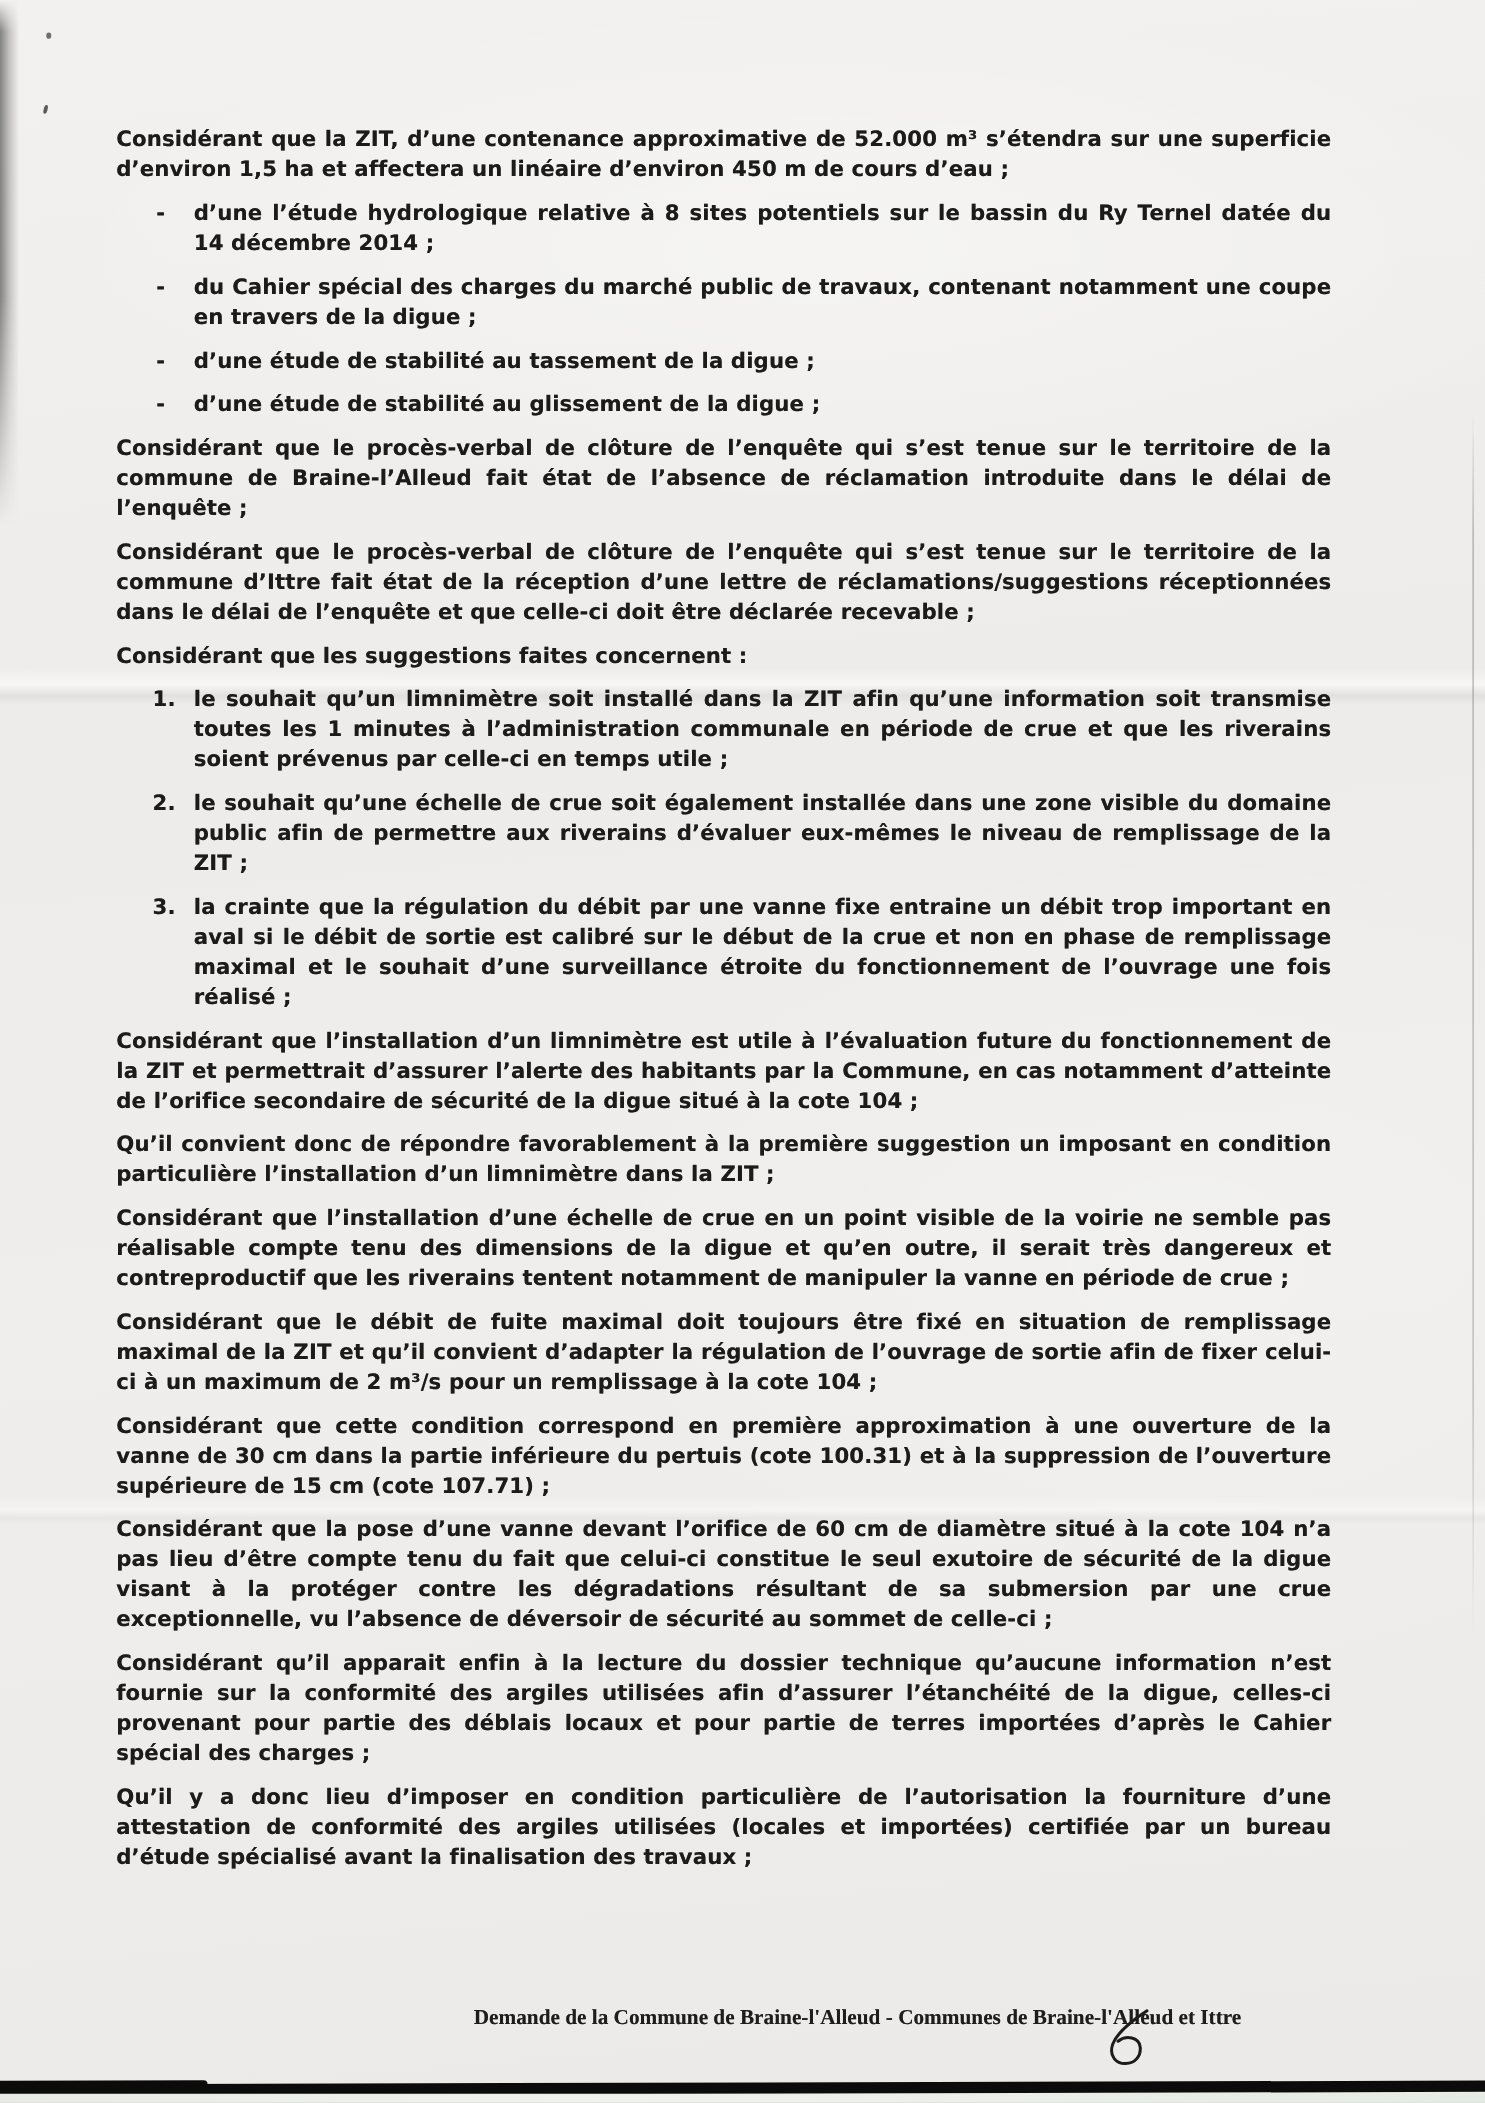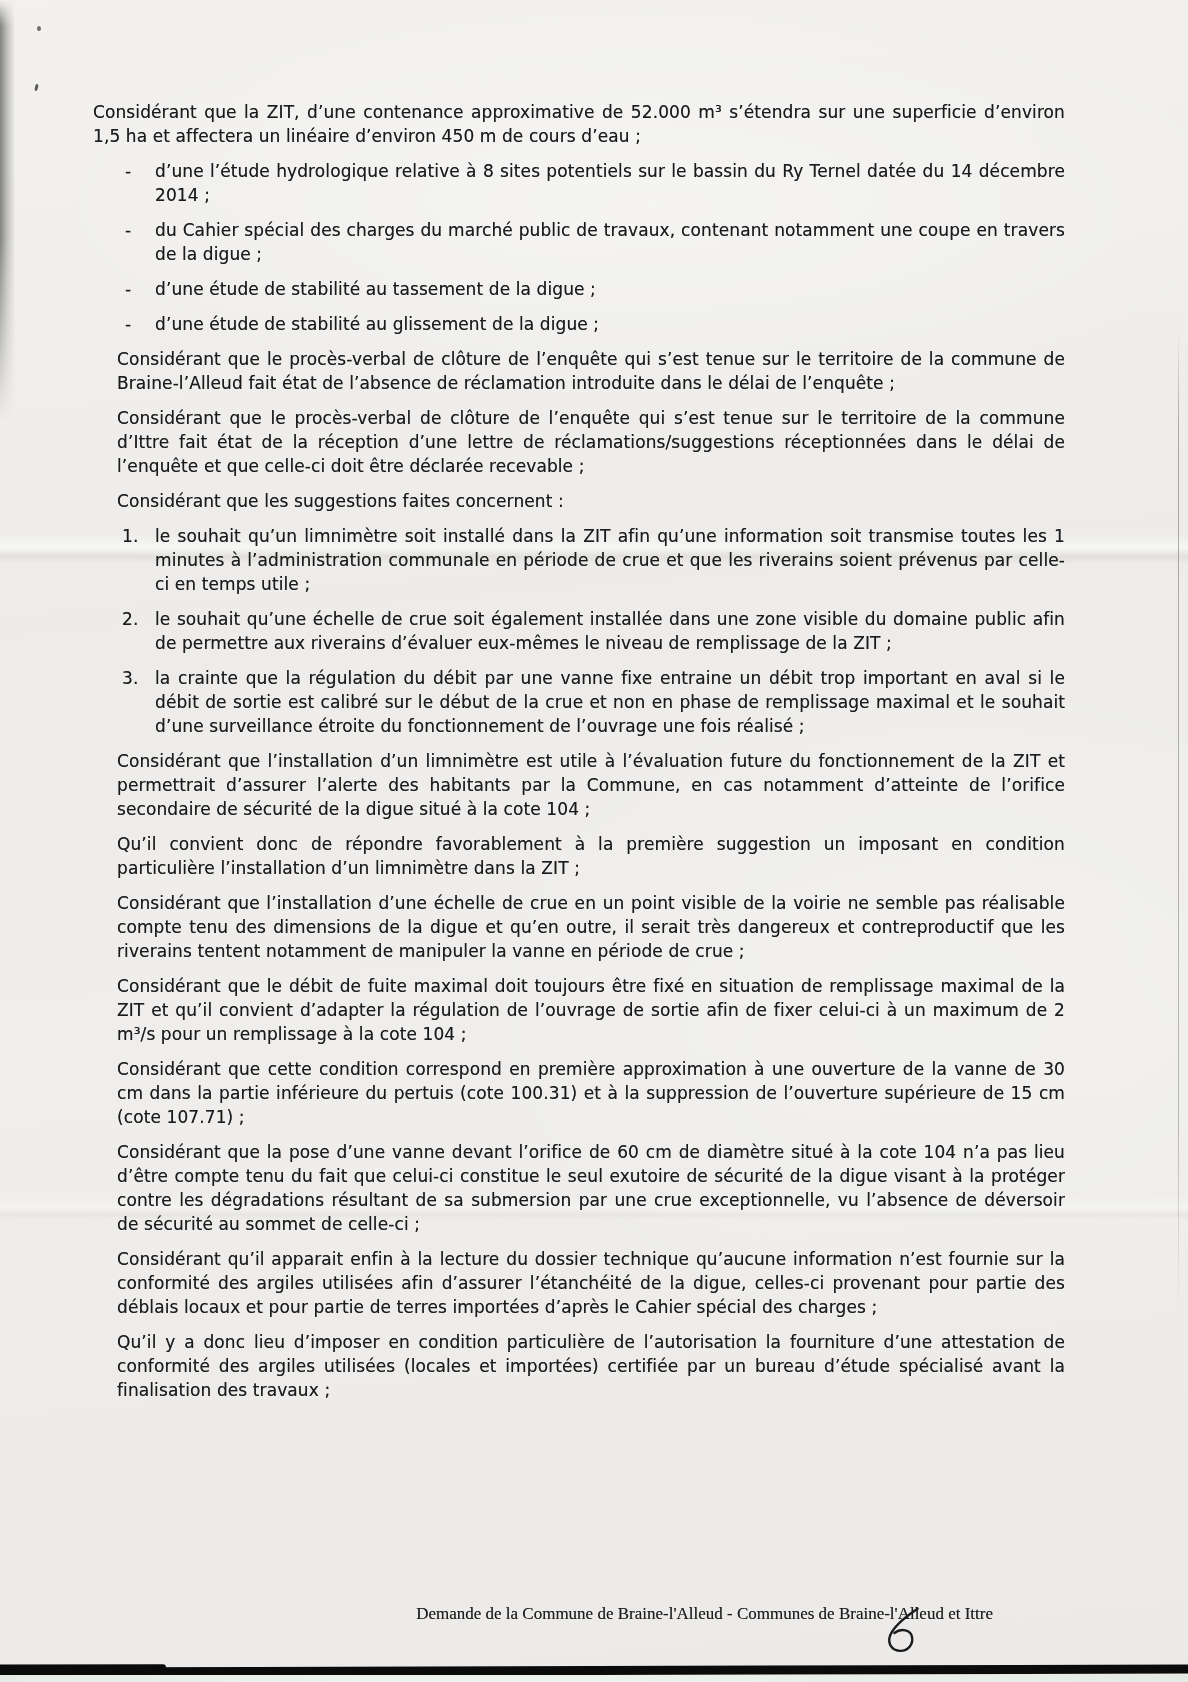--- a/index.html
+++ b/index.html
@@ -8,20 +8,21 @@
     font-family:"DejaVu Sans","Liberation Sans",sans-serif;
     background:#dfdedd;
   }
   .page{
     position:relative;width:1188px;height:1682px;overflow:hidden;
     background:
       radial-gradient(ellipse 900px 300px at 55% 12%, rgba(255,255,255,0.35), rgba(255,255,255,0) 70%),
       radial-gradient(ellipse 700px 500px at 80% 60%, rgba(255,255,255,0.18), rgba(255,255,255,0) 75%),
       linear-gradient(175deg,#f2f1ef 0%,#edecea 35%,#efeeec 60%,#eceae8 100%);
     color:#1b1b1b;
+    font-weight:bold;
   }
   
   .edge-left{
     position:absolute;left:0;top:8;width:17px;height:430px;
     background:linear-gradient(to right, rgba(62,62,60,0.62), rgba(62,62,60,0.25) 45%, rgba(62,62,60,0) 90%);
     -webkit-mask-image:linear-gradient(to bottom, transparent 0%, black 6%, black 55%, transparent 98%);
     mask-image:linear-gradient(to bottom, transparent 0%, black 6%, black 55%, transparent 98%);
   }
   .speck-a{position:absolute;left:37px;top:26px;width:4px;height:5px;background:#4d4d4b;border-radius:50%;opacity:.8;}
   .speck-b{position:absolute;left:35px;top:84px;width:3px;height:7px;background:#3f3f3d;border-radius:40%;transform:rotate(14deg);opacity:.85;}
@@ -50,21 +51,21 @@
     background:linear-gradient(to right,#e6ece5,#eef3ee 40%,#e4eae4);
   }
   
   .content{
     position:absolute;left:93px;top:100px;width:972px;
     font-size:17px;line-height:24px;text-align:justify;
     letter-spacing:.1px;
     text-shadow:0 0 .5px rgba(20,20,20,.55);
   }
   .content p{margin:0 0 11px 0;}
-  p.ind{margin-left:24px;}
+  p.ind{}
   .li-row{display:flex;margin:0 0 11px 0;}
   .li-row.dash{margin-left:32px;}
   .li-row.num{margin-left:29px;}
   .li-row .marker{flex:0 0 30px;text-align:left;}
   .li-row.num .marker{flex:0 0 33px;}
   .li-row .li-text{flex:1;text-align:justify;}
   
   .footer{
     position:absolute;left:90px;top:1583px;width:903px;
     font-family:"Liberation Serif","DejaVu Serif",serif;

